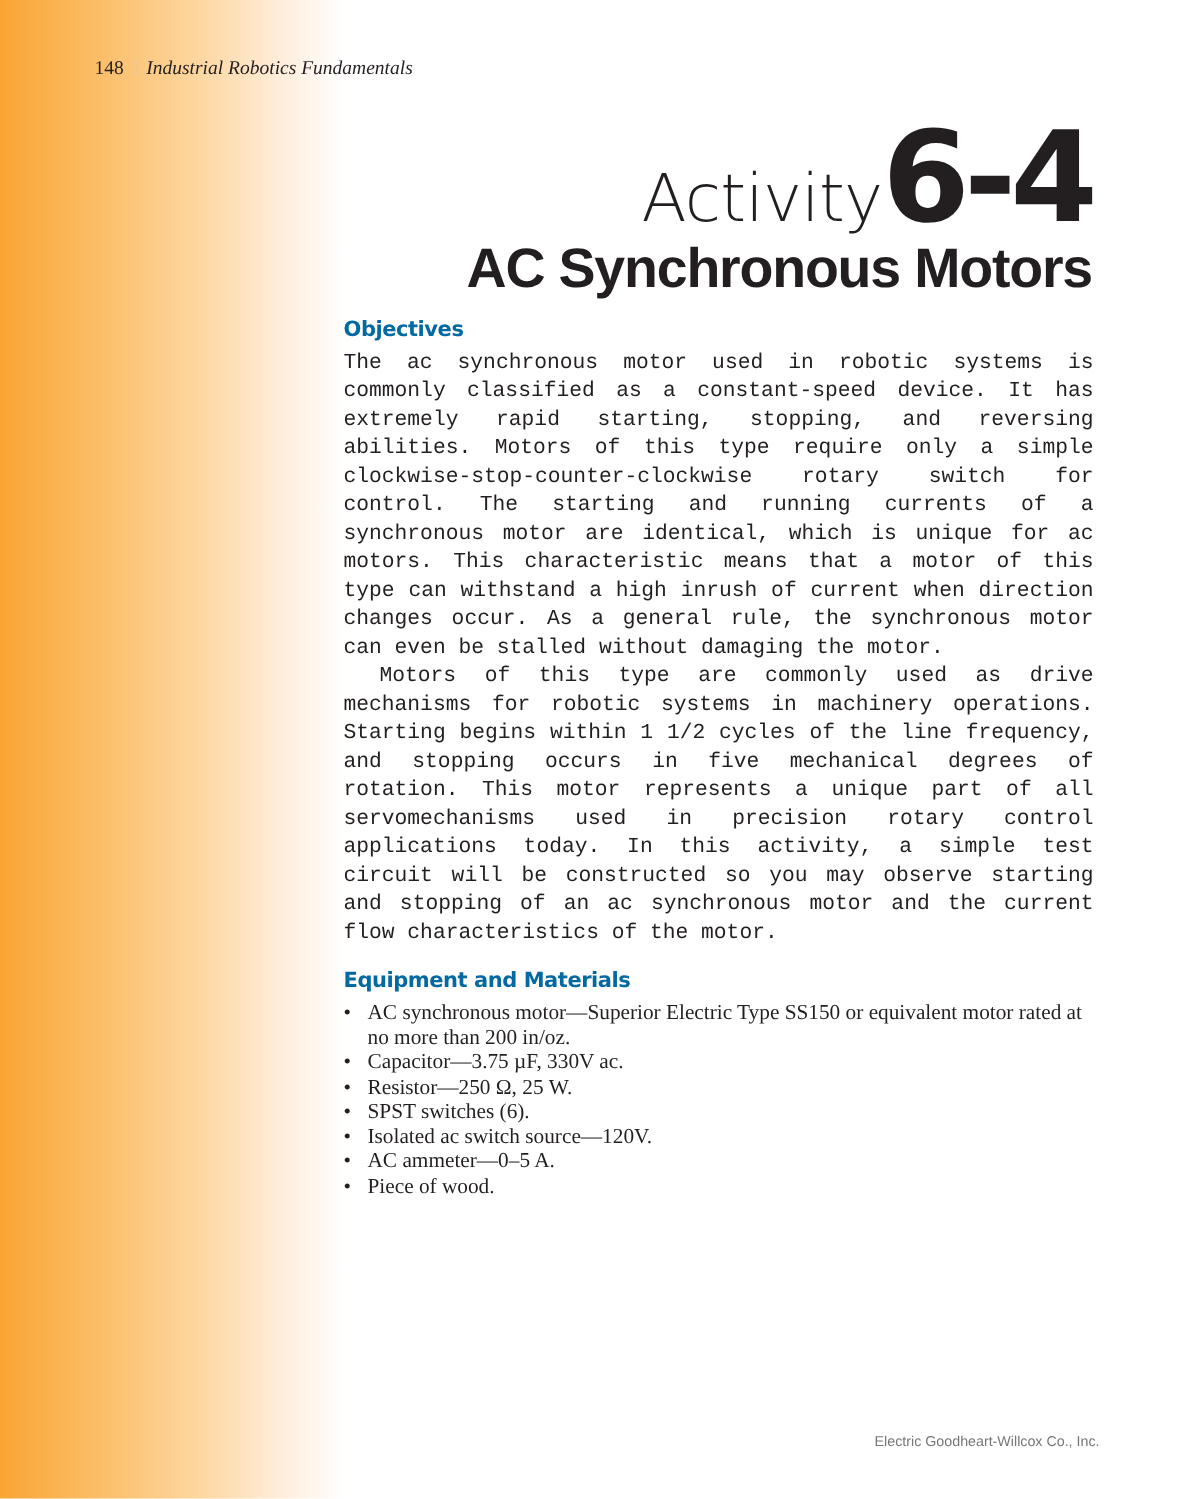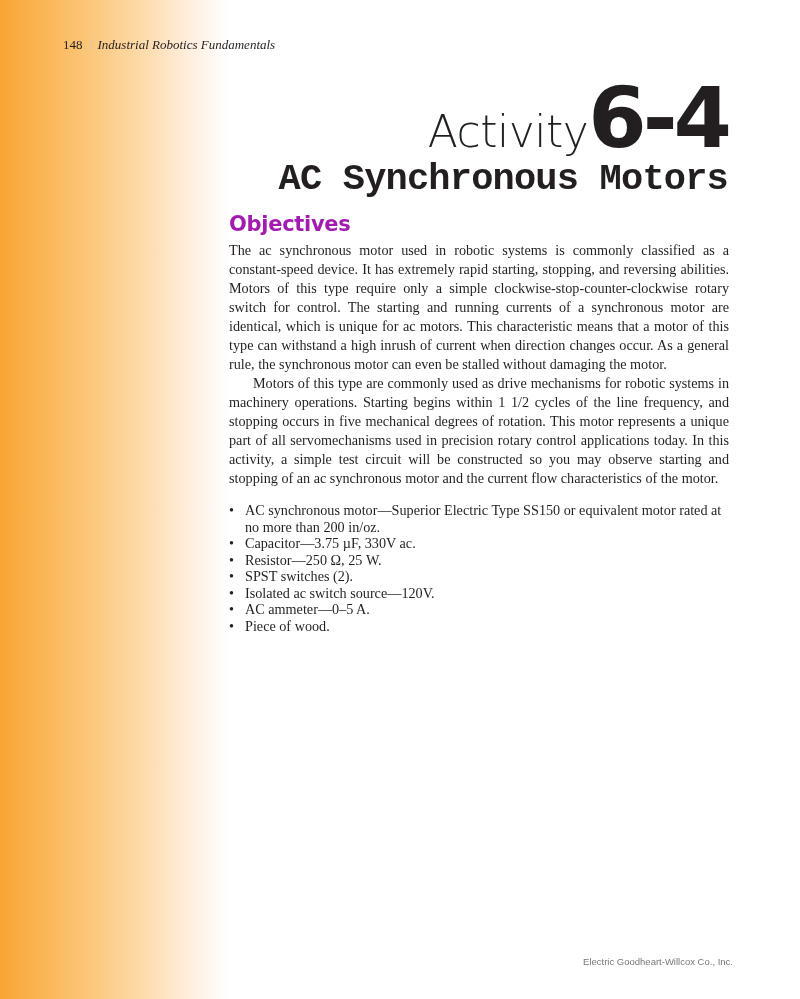--- a/index.html
+++ b/index.html
@@ -28,32 +28,32 @@
   .activity-word {
     font-family: "DejaVu Sans", sans-serif; font-weight: 200;
     font-size: 44px; letter-spacing: -0.5px; color: #231f20;
   }
   .activity-num {
     font-family: "DejaVu Sans", sans-serif; font-weight: bold;
     font-size: 84px; letter-spacing: -4px; color: #231f20; line-height: 1;
   }
   .title {
     position: absolute; right: 72px; top: 158px;
-    font-family: Liberation Mono, monospace; font-weight: bold;
+    font-family: Liberation Sans, sans-serif; font-weight: bold;
     font-size: 37px; letter-spacing: -0.8px; color: #231f20; white-space: nowrap;
   }
   .content {
     position: absolute; left: 229px; top: 212px; width: 500px;
   }
   h2 {
     font-family: "DejaVu Sans", sans-serif; font-weight: bold;
-    color: #a21caf; font-size: 21px; margin: 0 0 5px 0; letter-spacing: -0.3px;
+    color: #0369a1; font-size: 14px; margin: 0 0 5px 0; letter-spacing: -0.3px;
   }
   p {
-    font-family: Liberation Serif, serif; font-size: 14.2px; line-height: 19px;
+    font-family: Liberation Mono, monospace; font-size: 14.2px; line-height: 19px;
     margin: 0; text-align: justify;
   }
   p.indent { text-indent: 24px; }
   .section { margin-bottom: 14px; }
   ul { list-style: none; margin: 0; padding: 0; }
   li {
     font-family: "Liberation Serif", serif; font-size: 14.2px; line-height: 16.5px;
     position: relative; padding-left: 16px; margin: 0;
   }
   li .bullet { position: absolute; left: 0; top: 0; }
@@ -77,25 +77,26 @@
 <div class="title">AC Synchronous Motors</div>
 
 <div class="content">
   <div class="section">
     <h2>Objectives</h2>
     <p>The ac synchronous motor used in robotic systems is commonly classified as a constant-speed device. It has extremely rapid starting, stopping, and reversing abilities. Motors of this type require only a simple clockwise-stop-counter-clockwise rotary switch for control. The starting and running currents of a synchronous motor are identical, which is unique for ac motors. This characteristic means that a motor of this type can withstand a high inrush of current when direction changes occur. As a general rule, the synchronous motor can even be stalled without damaging the motor.</p>
     <p class="indent">Motors of this type are commonly used as drive mechanisms for robotic systems in machinery operations. Starting begins within 1 1/2 cycles of the line frequency, and stopping occurs in five mechanical degrees of rotation. This motor represents a unique part of all servomechanisms used in precision rotary control applications today. In this activity, a simple test circuit will be constructed so you may observe starting and stopping of an ac synchronous motor and the current flow characteristics of the motor.</p>
   </div>
 
   <div class="section">
+    <h2>Equipment and Materials</h2>
     <ul>
       <li><span class="bullet">•</span><span>AC synchronous motor—Superior Electric Type SS150 or equivalent motor rated at no more than 200 in/oz.</span></li>
       <li><span class="bullet">•</span><span>Capacitor—3.75 µF, 330V ac.</span></li>
       <li><span class="bullet">•</span><span>Resistor—250 Ω, 25 W.</span></li>
-      <li><span class="bullet">•</span><span>SPST switches (2).</span></li>
+      <li><span class="bullet">•</span><span>SPST switches (6).</span></li>
       <li><span class="bullet">•</span><span>Isolated ac switch source—120V.</span></li>
       <li><span class="bullet">•</span><span>AC ammeter—0–5 A.</span></li>
       <li><span class="bullet">•</span><span>Piece of wood.</span></li>
     </ul>
   </div>
 
   <div class="section">
   </div>
 </div>
 

